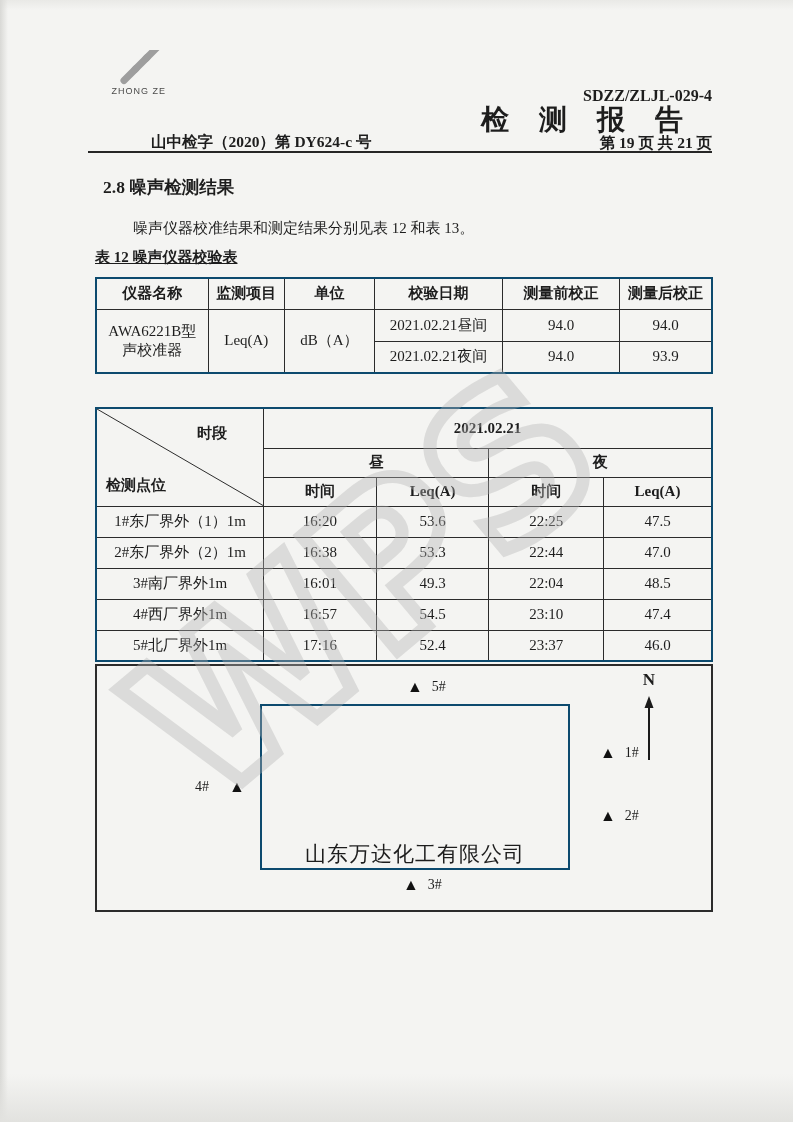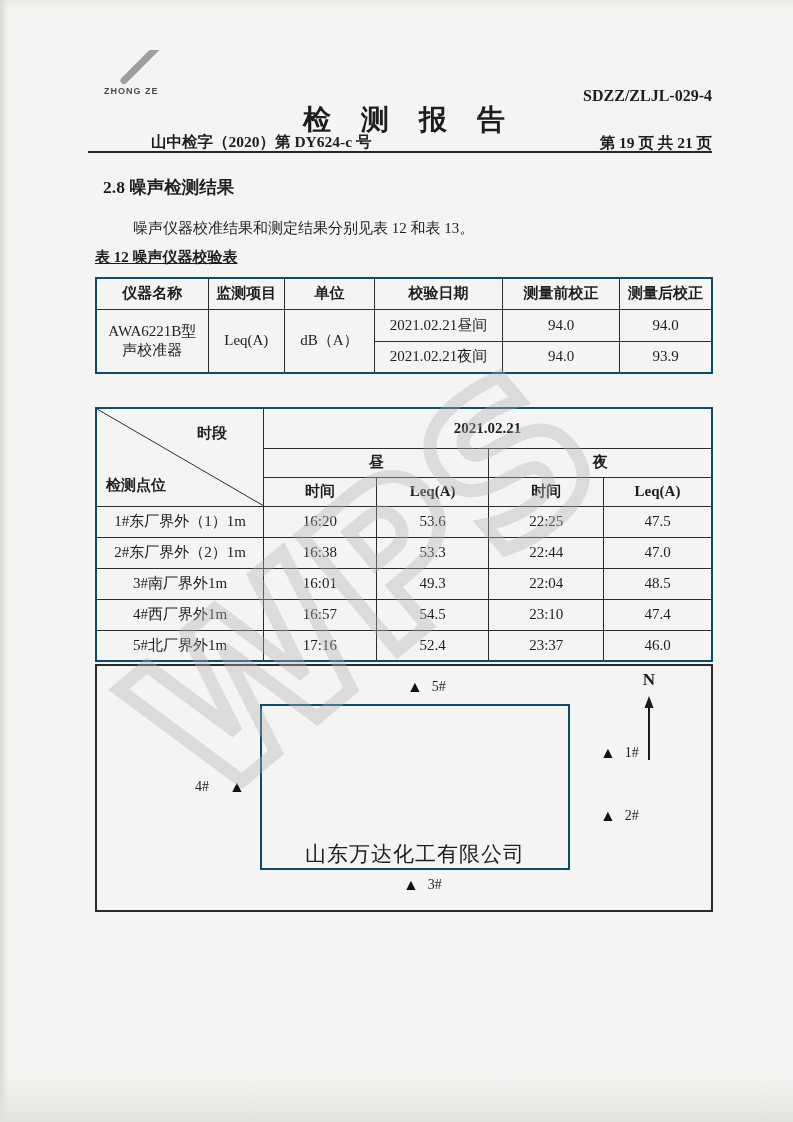--- a/index.html
+++ b/index.html
@@ -15,24 +15,24 @@
     background:linear-gradient(to right,#d9d9d6,rgba(217,217,214,0));}
   .edge-bottom{position:absolute;left:0;right:0;bottom:0;height:48px;
     background:linear-gradient(to bottom,rgba(226,226,223,0),#e2e2df);}
   .edge-top{position:absolute;left:0;right:0;top:0;height:10px;
     background:linear-gradient(to bottom,#e9e9e6,rgba(233,233,230,0));}
 
   
   .logo{position:absolute;left:110px;top:50px;width:56px;height:40px;}
   .logo-text{position:absolute;left:104px;top:86px;width:62px;
     font-family:"Liberation Sans","DejaVu Sans",sans-serif;
-    font-size:9px;font-weight:bold;letter-spacing:1px;color:#4a4a4a;text-align:left;}
+    font-size:9px;font-weight:normal;letter-spacing:1px;color:#4a4a4a;text-align:right;}
   .doc-code{position:absolute;right:81px;top:87px;font-size:16px;font-weight:bold;}
   .report-title{position:absolute;left:95px;top:101px;width:618px;
-    text-align:center;font-size:28px;font-weight:bold;
+    text-align:right;font-size:28px;font-weight:bold;
     letter-spacing:30px;text-indent:30px;}
   .report-no{position:absolute;left:103px;top:132px;font-size:15.5px;font-weight:bold;margin-left:48px;}
   .page-info{position:absolute;right:81px;top:133px;font-size:15.5px;font-weight:bold;}
   .header-rule{position:absolute;left:88px;top:151px;width:624px;height:2px;background:#262626;}
 
   
   .sec-heading{position:absolute;left:103px;top:175px;font-size:17.5px;font-weight:bold;text-align:right;}
   .intro{position:absolute;left:133px;top:219px;font-size:15px;}
   .tcaption{position:absolute;left:95px;width:618px;text-align:left;
     font-size:15px;font-weight:bold;text-decoration:underline;}

